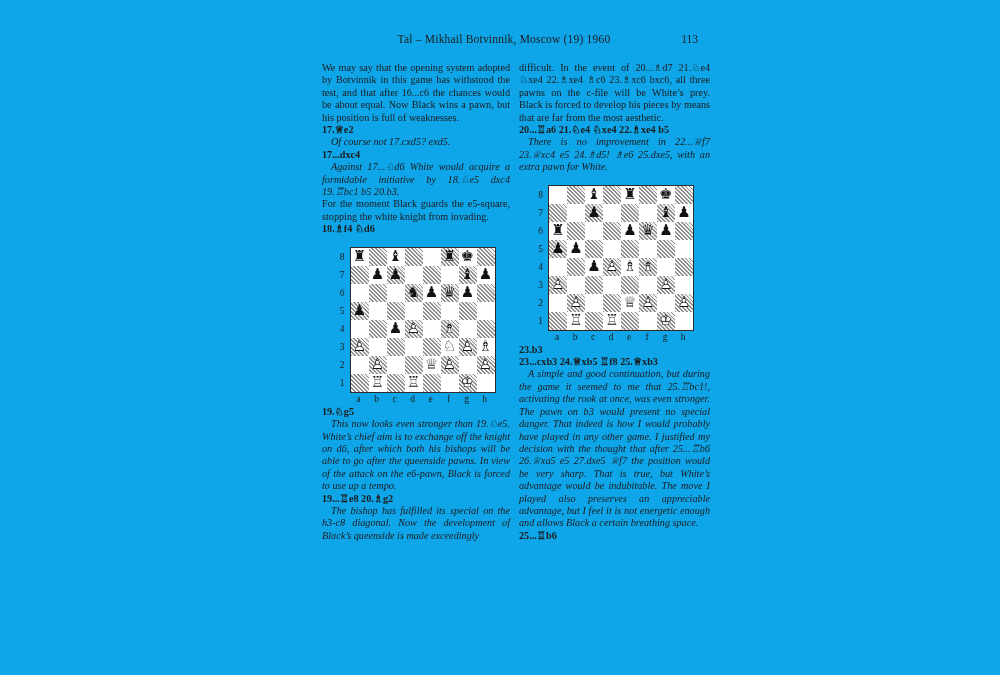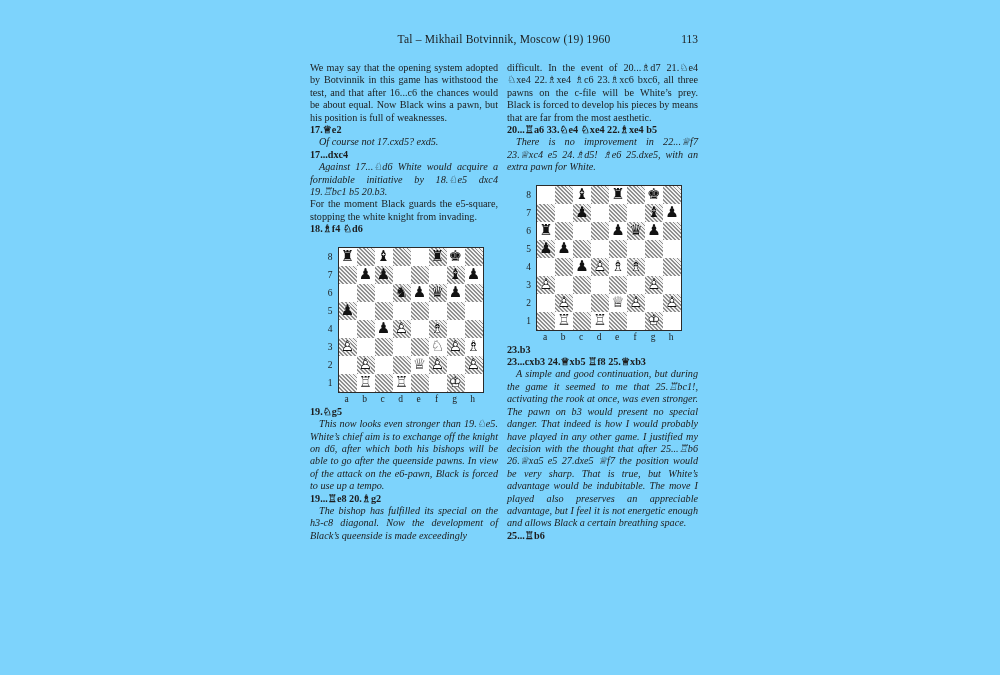--- a/index.html
+++ b/index.html
@@ -1,21 +1,21 @@
 <!DOCTYPE html>
 <html><head>
 <meta charset="utf-8">
 <style>
   html,body{margin:0;padding:0;background:#e8e8e8;}
-  .page{position:relative;width:1000px;height:675px;background:#7dd3fc;
+  .page{position:relative;width:1000px;height:675px;background:#0ea5e9;
         font-family:"Liberation Serif","DejaVu Serif",serif;color:#1c1c1c;overflow:hidden;}
   .header{position:absolute;left:310px;top:33px;width:388px;font-size:11.5px;}
   .header .title{display:block;text-align:center;letter-spacing:0.2px;}
   .header .pagenum{position:absolute;right:0;top:0;}
-  .col{position:absolute;top:62px;font-size:10.2px;line-height:12.4px;text-align:justify;}
+  .col{position:absolute;top:62px;font-size:10.2px;line-height:12.4px;text-align:justify;margin-left:12px;}
   .col-left{left:310px;width:188px;}
   .col-right{left:507px;width:191px;}
   .col p{margin:0;}
   .mv{font-weight:bold;margin-top:12px;}
   .sp{margin-top:12px;}
   .ind{text-indent:9px;font-style:italic;}
   .after-d{margin-top:4px;}
   .final{margin-top:22px;font-family:Liberation Serif, serif;}
   
   .diagram{position:relative;box-sizing:content-box;width:146px;padding-left:13px;margin:11px auto 1px;}
@@ -221,21 +221,21 @@
         </div>
       </div>
     <p class="mv after-d">19.♘g5</p>
     <p class="ind">This now looks even stronger than 19.♘e5. White’s chief aim is to exchange off the knight on d6, after which both his bishops will be able to go after the queenside pawns. In view of the attack on the e6-pawn, Black is forced to use up a tempo.</p>
     <p class="mv">19...♖e8 20.♗g2</p>
     <p class="ind">The bishop has fulfilled its special on the h3-c8 diagonal. Now the development of Black’s queenside is made exceedingly</p>
   </div>
 
   <div class="col col-right">
     <p>difficult. In the event of 20...♗d7 21.♘e4 ♘xe4 22.♗xe4 ♗c6 23.♗xc6 bxc6, all three pawns on the c-file will be White’s prey. Black is forced to develop his pieces by means that are far from the most aesthetic.</p>
-    <p class="mv">20...♖a6 33.♘e4 ♘xe4 22.♗xe4 b5</p>
+    <p class="mv">20...♖a6 21.♘e4 ♘xe4 22.♗xe4 b5</p>
     <p class="ind">There is no improvement in 22...♕f7 23.♕xc4 e5 24.♗d5! ♗e6 25.dxe5, with an extra pawn for White.</p>
     <div class="diagram">
         <div class="ranks">
           <div>8</div>
           <div>7</div>
           <div>6</div>
           <div>5</div>
           <div>4</div>
           <div>3</div>
           <div>2</div>

